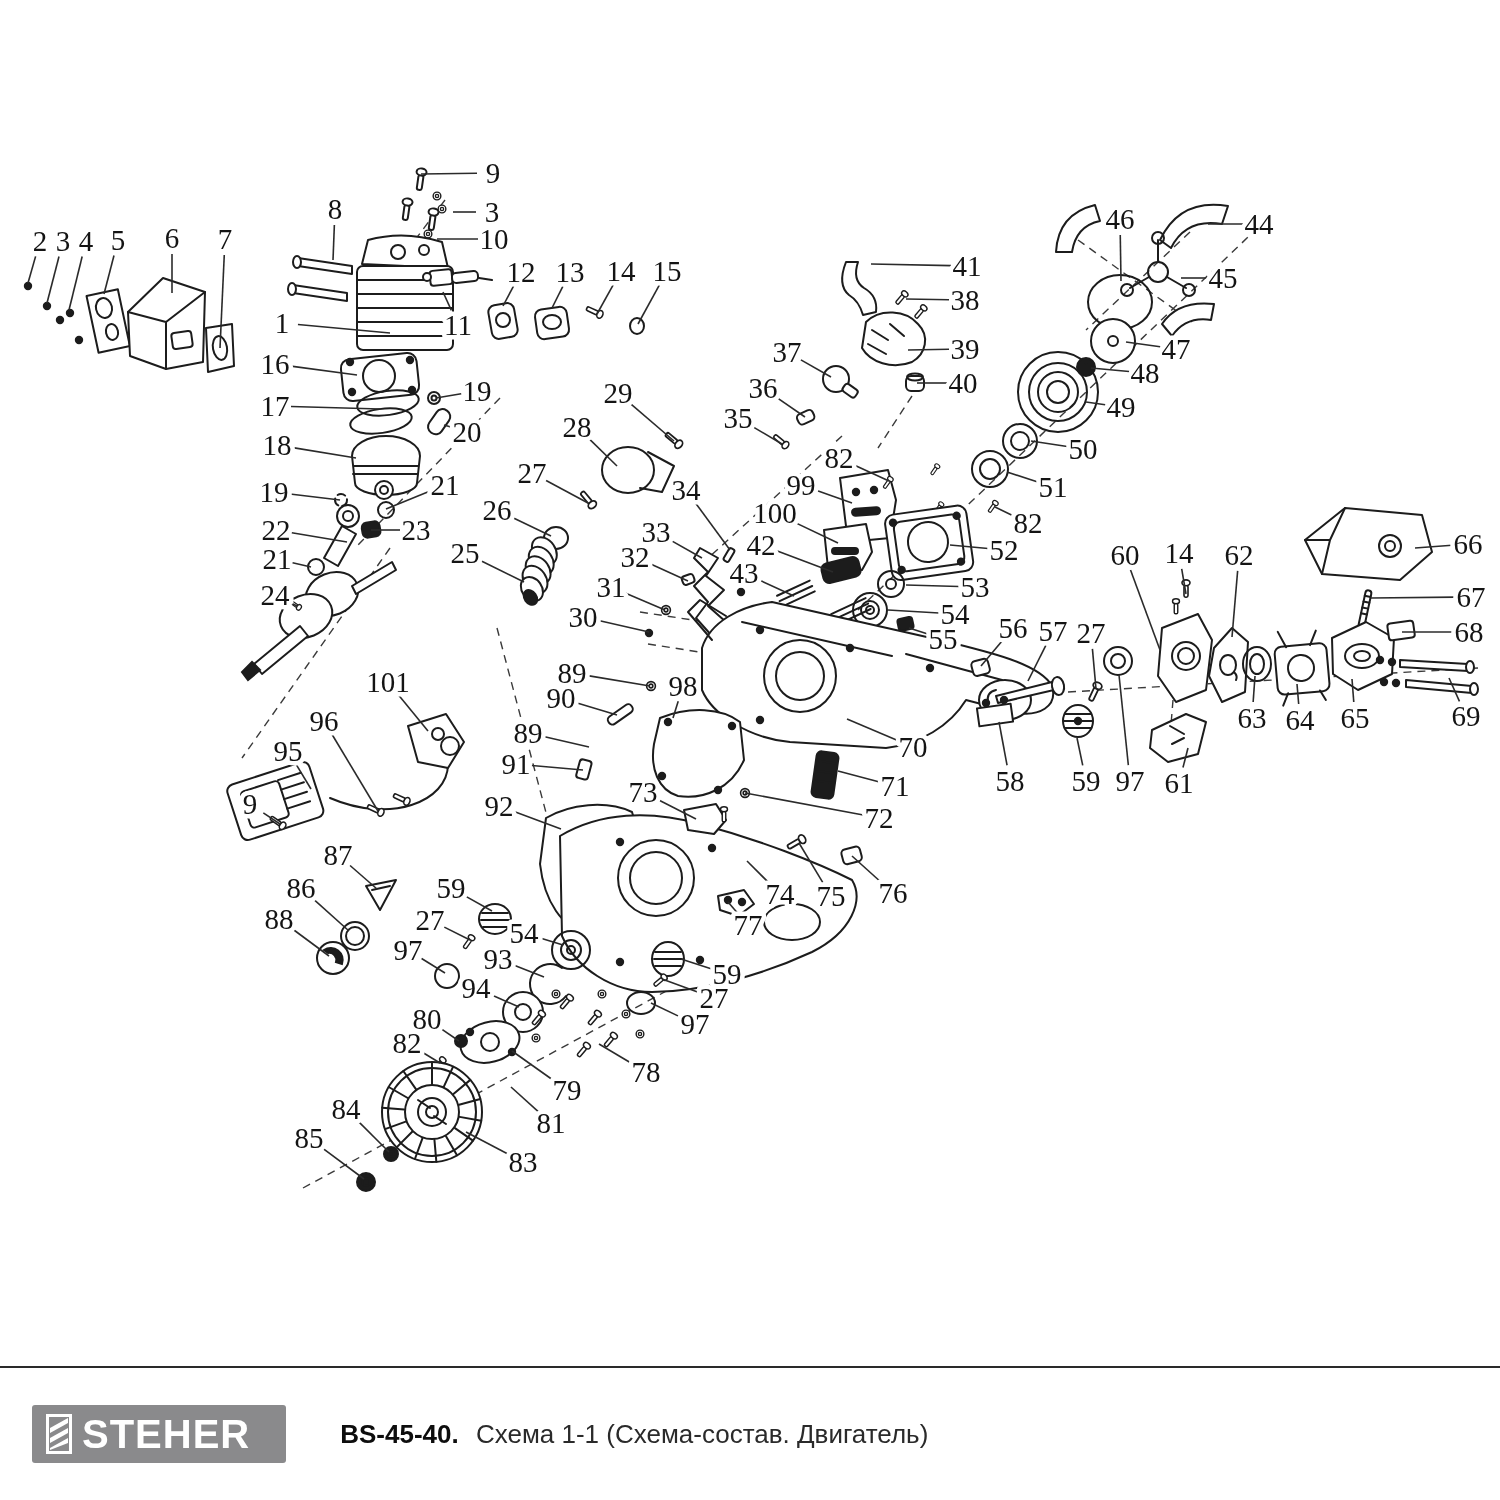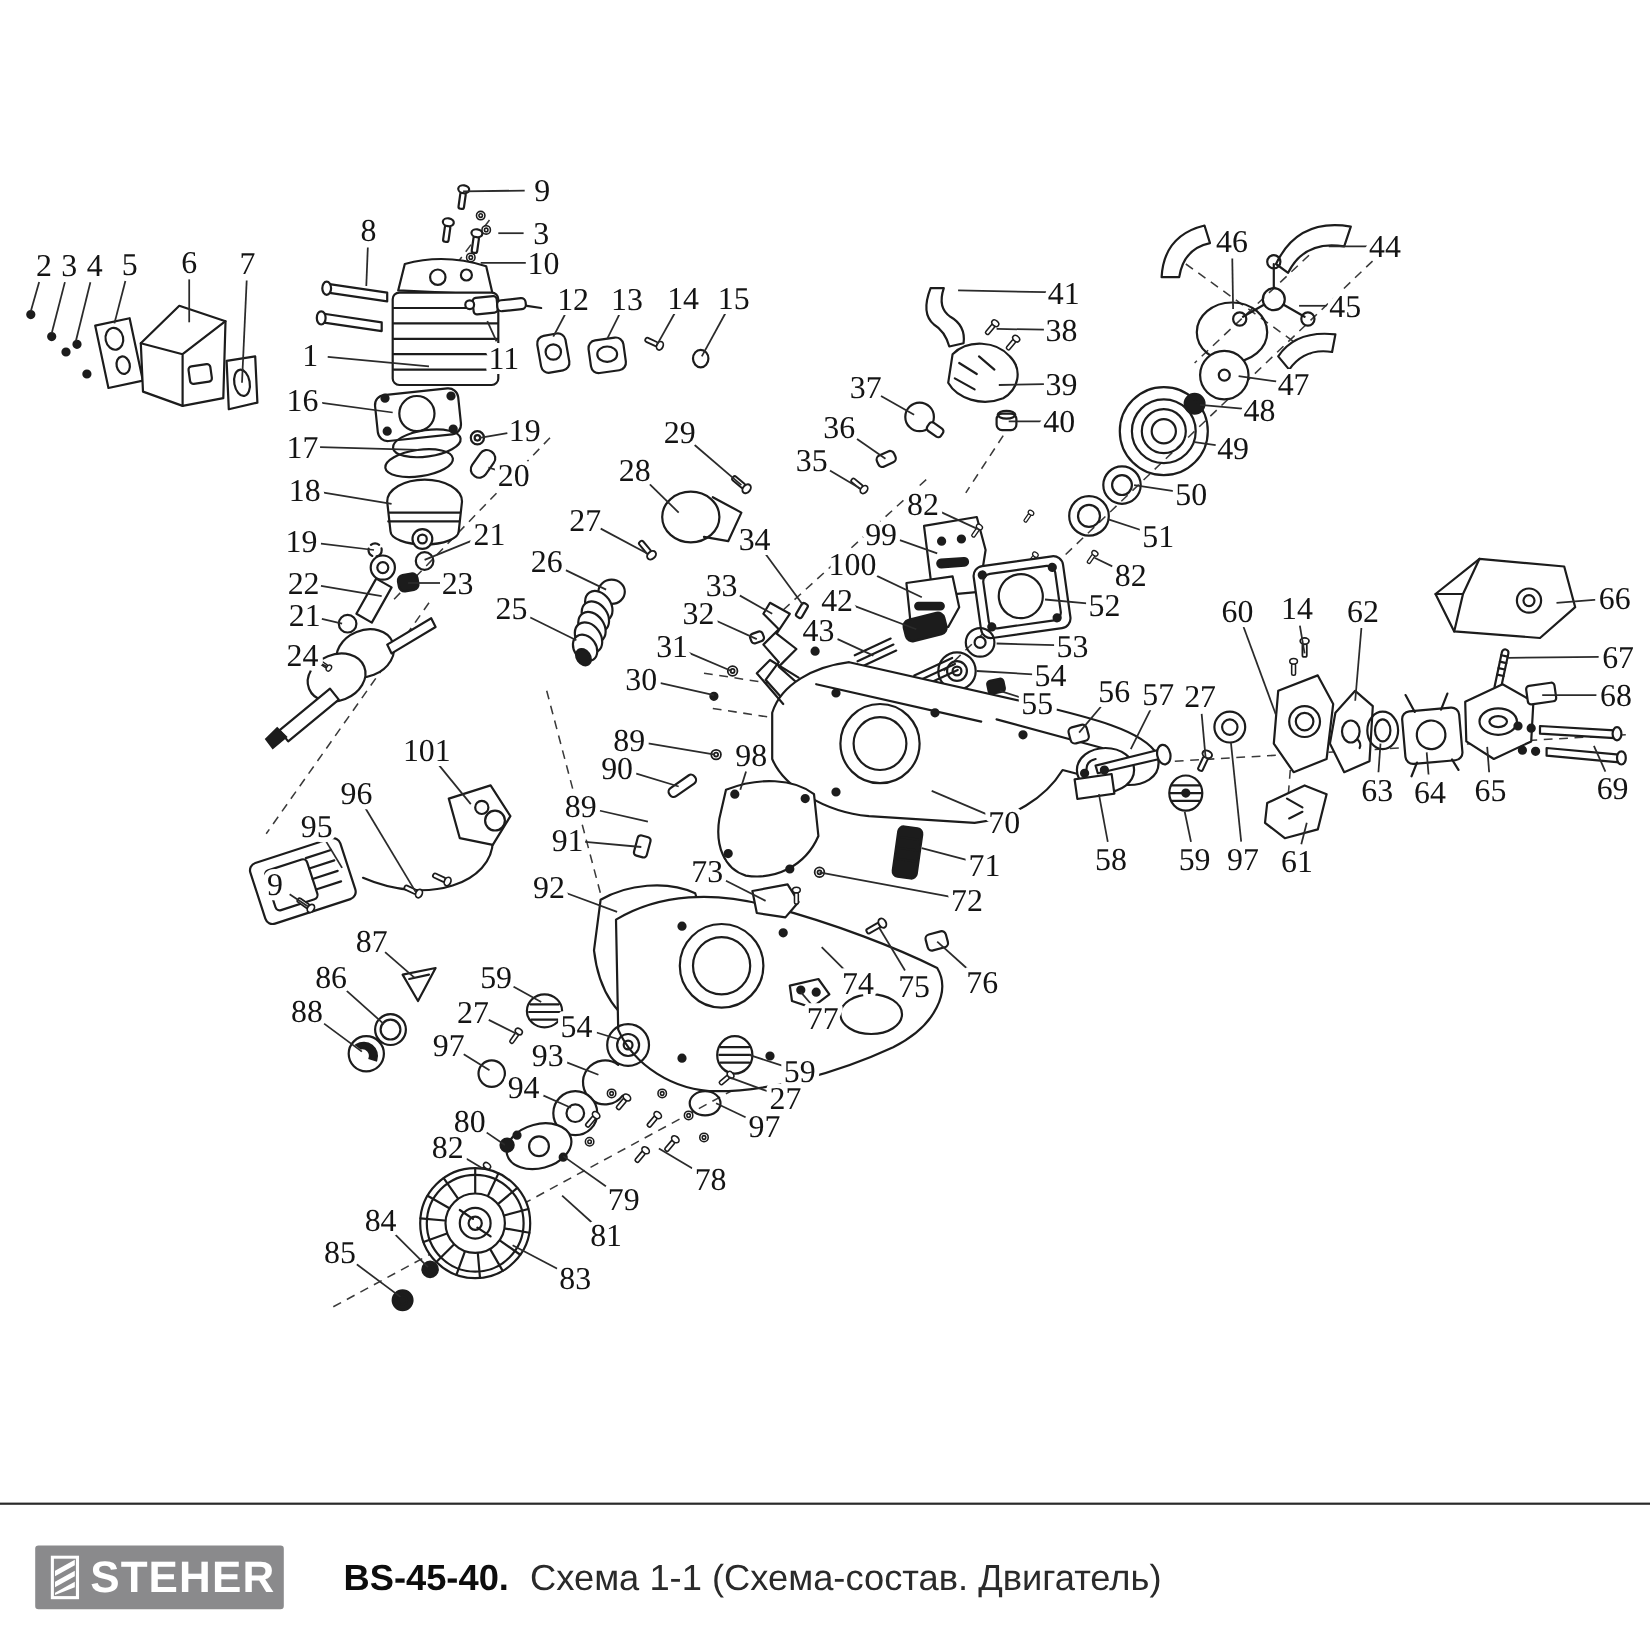--- a/index.html
+++ b/index.html
@@ -8,23 +8,23 @@
   svg text{user-select:none;}
   .callout{font:29px "Liberation Serif",serif;fill:#141414;text-anchor:middle;
            paint-order:stroke;stroke:#ffffff;stroke-width:9px;stroke-linejoin:round;}
   .leader{stroke:#2b2b2b;stroke-width:1.6;fill:none;}
   .axis{stroke:#3a3a3a;stroke-width:1.4;stroke-dasharray:8 6;fill:none;}
   .ln{stroke:#1c1c1c;stroke-width:2;fill:none;stroke-linejoin:round;stroke-linecap:round;}
   .wh{stroke:#1c1c1c;stroke-width:2;fill:#ffffff;stroke-linejoin:round;}
   .dk{stroke:#1c1c1c;stroke-width:2;fill:#1c1c1c;}
   #footer-divider{position:absolute;left:0;top:1366px;width:1500px;height:2px;background:#2a2a2a;}
   #footer{position:absolute;left:32px;top:1404px;width:1436px;height:60px;display:flex;align-items:center;}
-  #logo-box{height:58px;padding:0 8px 0 14px;display:flex;align-items:center;gap:10px;border-radius:3px;}
+  #logo-box{height:58px;padding:0 36px 0 14px;display:flex;align-items:center;gap:10px;border-radius:3px;}
   #logo-text{color:#fff;font-weight:bold;font-size:40px;letter-spacing:1px;font-family:"Liberation Sans",sans-serif;}
-  #caption{margin-left:54px;font-size:33px;color:#1c1c1c;white-space:nowrap;}
+  #caption{margin-left:54px;font-size:26px;color:#1c1c1c;white-space:nowrap;}
   #caption .model{font-weight:bold;color:#0d0d0d;}
   #caption .subtitle{font-weight:400;color:#2a2a2a;margin-left:10px;}
 </style>
 </head>
 <body>
 
 <div id="page">
 
 <svg id="diagram-svg" width="1500" height="1500" viewBox="0 0 1500 1500" xmlns="http://www.w3.org/2000/svg">
 

